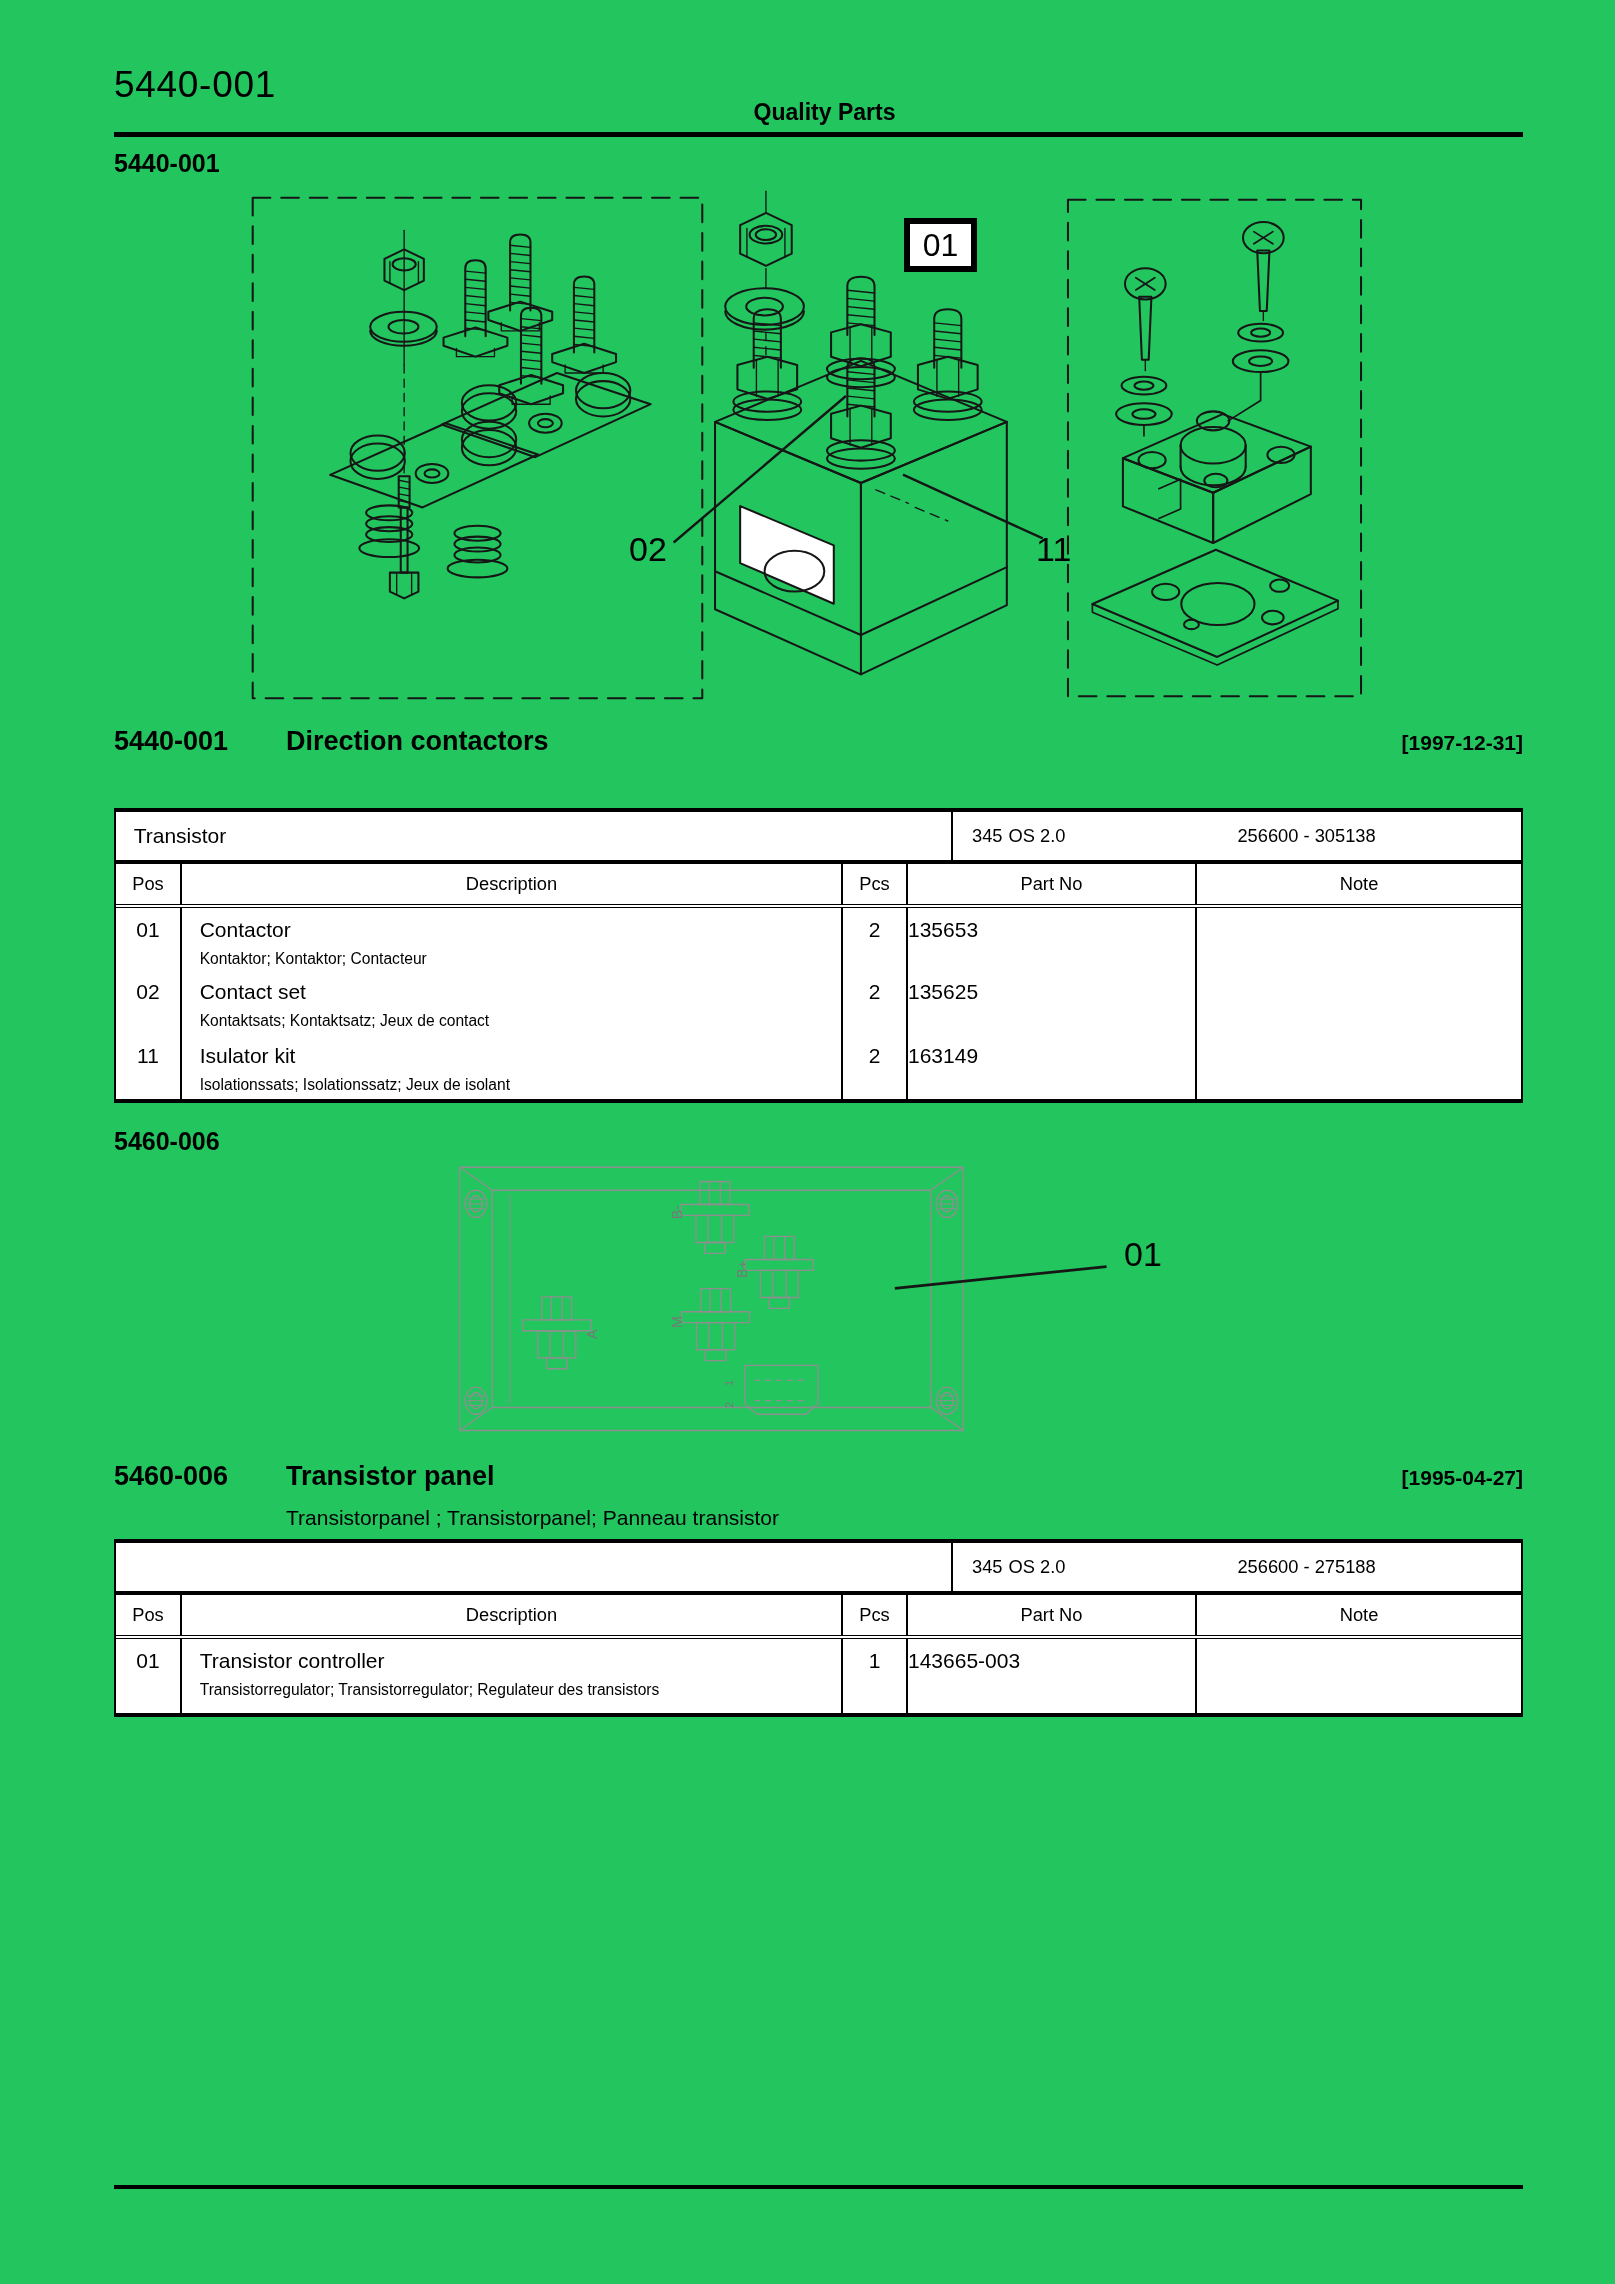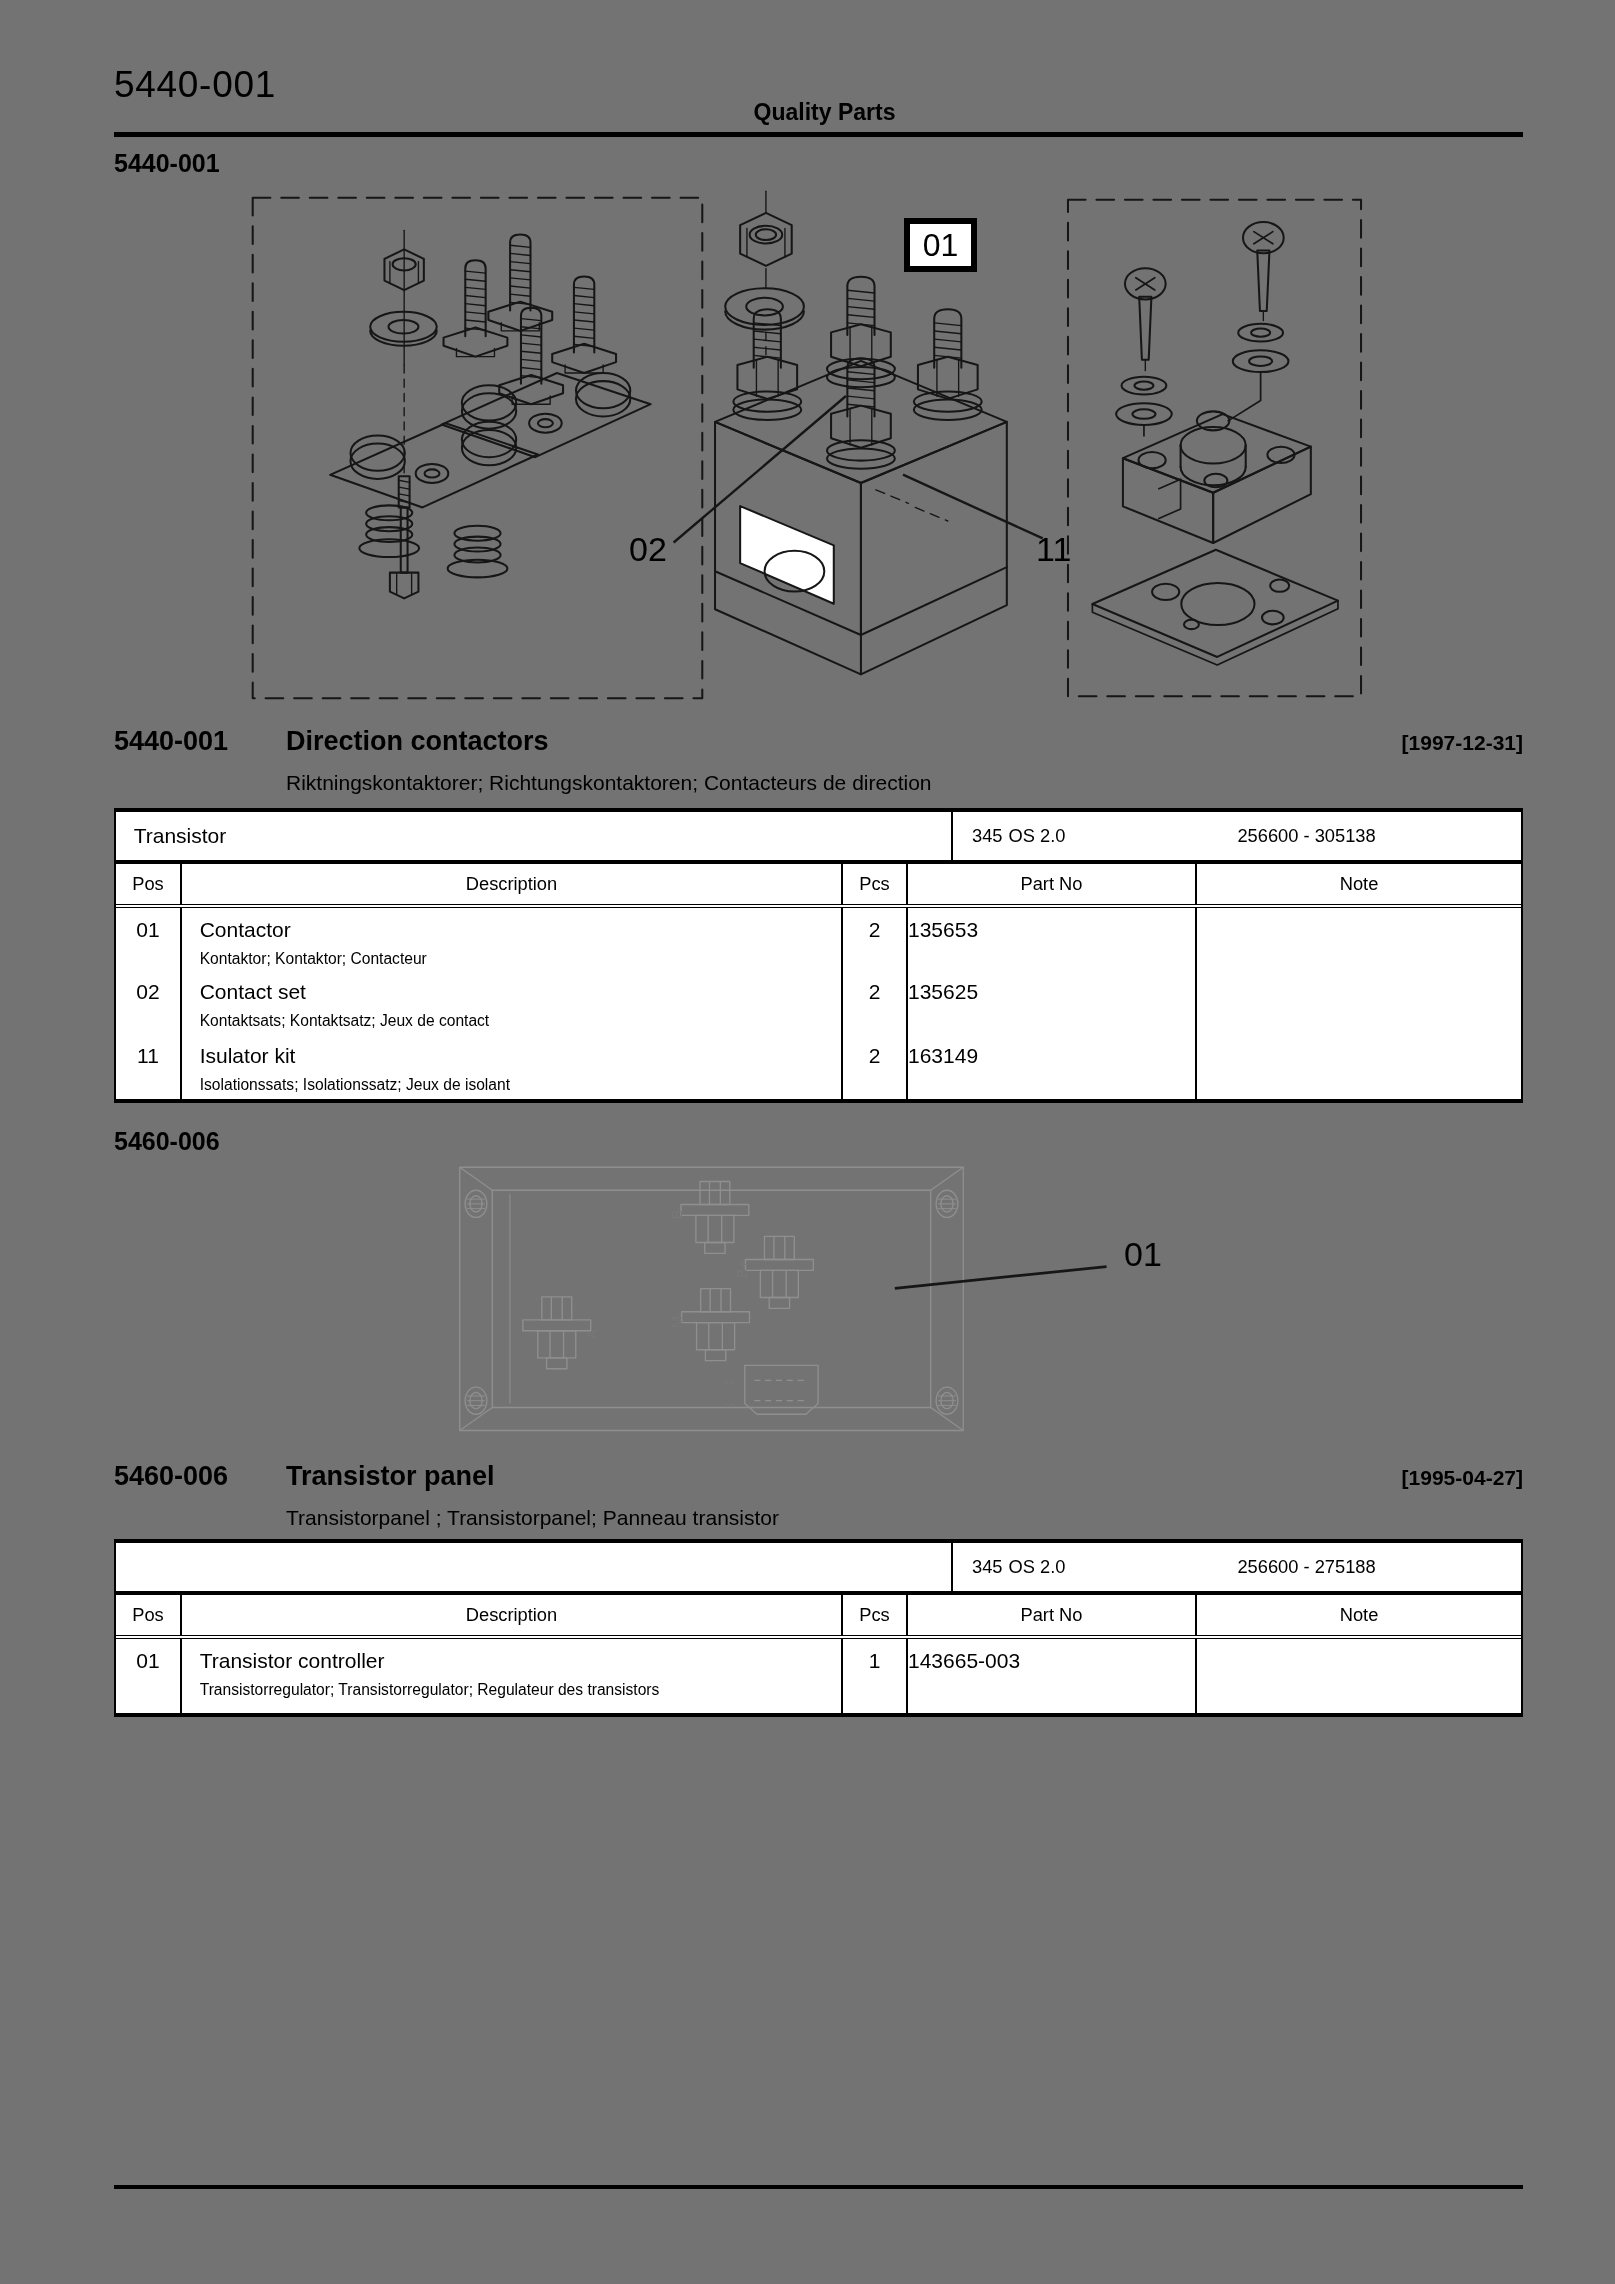--- a/index.html
+++ b/index.html
@@ -1,18 +1,18 @@
 <!DOCTYPE html>
 <html style="font-size:11px"><head>
 <meta charset="utf-8">
 <style>
   * { margin:0; padding:0; box-sizing:border-box; }
   html,body { background:#e8e8e8; }
   body { font-family:"Liberation Sans", sans-serif; color:#000; }
-  .page { position:relative; width:1616px; height:2284px; background:#737373; overflow:hidden; }
+  .page { position:relative; width:1616px; height:2284px; background:#22c55e; overflow:hidden; }
   .abs { position:absolute; }
 
   
   .doc-code-top { left:114px; top:64px; font-size:37px; font-weight:400; letter-spacing:0.7px; }
   .quality-title { left:0; top:99px; width:1616px; text-align:center; font-size:23px; font-weight:700;padding-left:33px; }
   .rule { left:114px; width:1409px; height:4.8px; background:#000; }
   .rule-top { top:132px; }
   .page-code { left:114px; top:149px; font-size:25px; font-weight:700; }
 
   
@@ -251,21 +251,20 @@
     </div>
     <div class="callout" style="left:515px; top:345px;">02</div>
     <div class="callout" style="left:922px; top:345px;">11</div>
   </div>
 
   <div class="abs sec-head" style="top:726px;">
     <div class="sec-code">5440-001</div>
     <div class="sec-title">Direction contactors</div>
     <div class="sec-date">[1997-12-31]</div>
   </div>
-  <div class="abs sec-sub" style="top:771px;">Riktningskontaktorer; Richtungskontaktoren; Contacteurs de direction</div>
 
   <div class="abs tbl" style="top:808px;">
     <div class="info-row">
       <div class="info-left">Transistor</div>
       <div class="info-right">
         <span>345</span>
         <span class="info-version">OS 2.0</span>
         <span class="info-serial">256600 - 305138</span>
       </div>
     </div>

